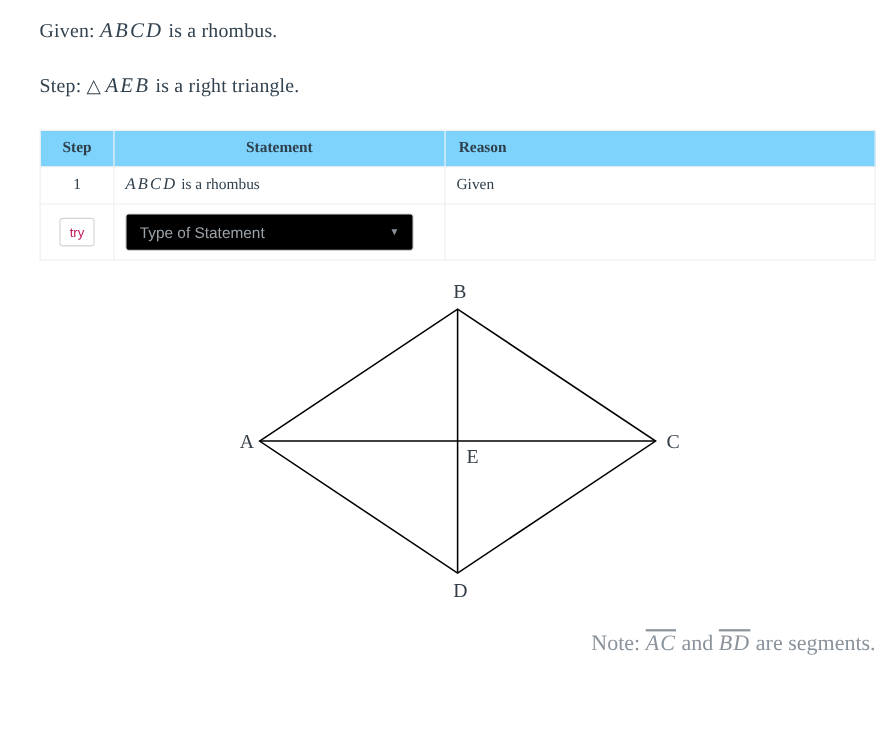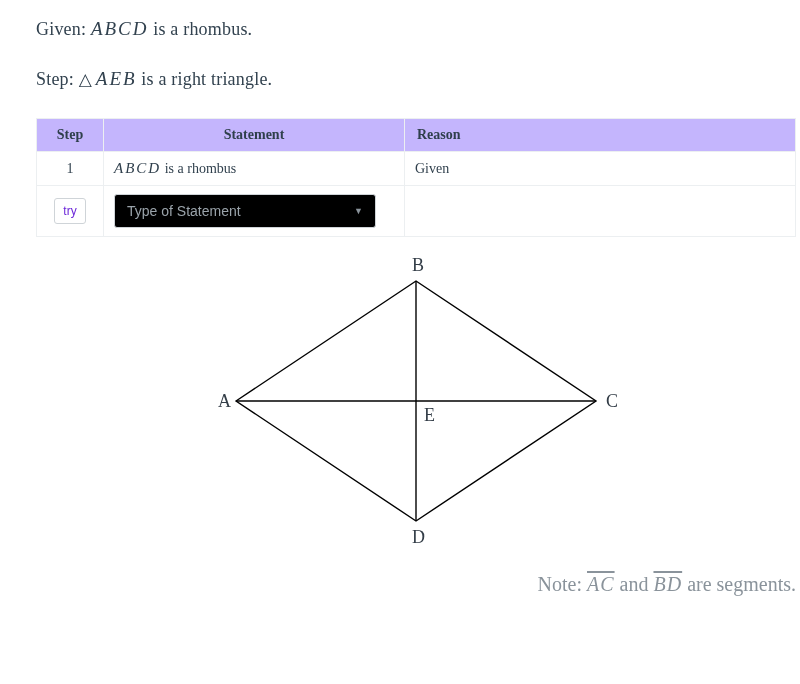--- a/index.html
+++ b/index.html
@@ -6,22 +6,23 @@
     margin: 0;
     padding: 0;
     width: 800px;
     height: 684px;
     background: #ffffff;
     font-family: Georgia, "Times New Roman", serif;
     color: #333d47;
     overflow: hidden;
   }
   .page {
-    padding: 18px 22px 0 36px;
+    padding: 18px 22px 0 24px;
     box-sizing: border-box;
+    margin-left: 12px;
   }
   .line {
     font-size: 18px;
     color: #32424f;
     margin: 0 0 28px 0;
     letter-spacing: .2px;
   }
   .mathit {
     font-style: italic;
     font-family: "Times New Roman", serif;
@@ -42,37 +43,37 @@
     font-size: 14px;
     color: #2f3f4c;
     margin-top: 10px;
   }
   .proof-table th, .proof-table td {
     border: 1px solid #eceff1;
     padding: 8px 10px;
     background: #fff;
   }
   .proof-table thead th {
-    background: #c4b5fd;
+    background: #7dd3fc;
     font-weight: bold;
     color: #2f3f4c;
     text-align: center;
   }
   .proof-table thead th.reason-h { text-align: left; padding-left: 12px; }
   .col-step { width: 46px; text-align: center; }
   .col-stmt { width: 280px; }
   .col-reason { text-align: left; padding-left: 12px; }
 
   .try-btn {
     display:inline-block;
     border:1px solid #cfd4d8;
     border-radius:3px;
     padding:5px 8px;
     font-size:12px;
-    color:#6d28d9;
+    color:#be185d;
     background:#fff;
     font-family: Arial, Helvetica, sans-serif;
   }
   .type-select {
     display:flex;
     align-items:center;
     justify-content:space-between;
     border:1px solid #cfd4d8;
     border-radius:3px;
     padding:8px 12px;

